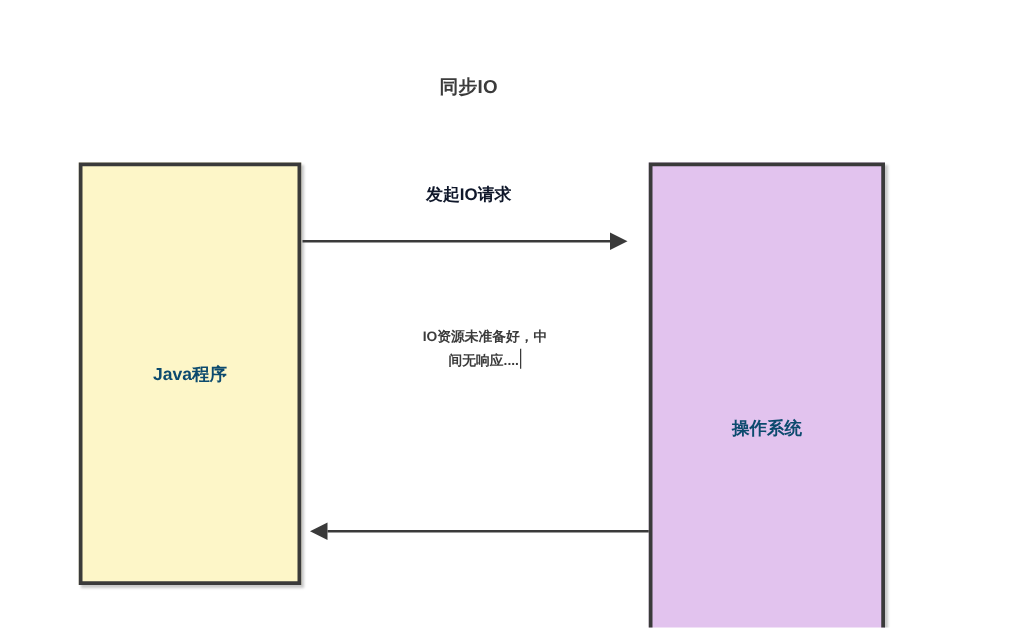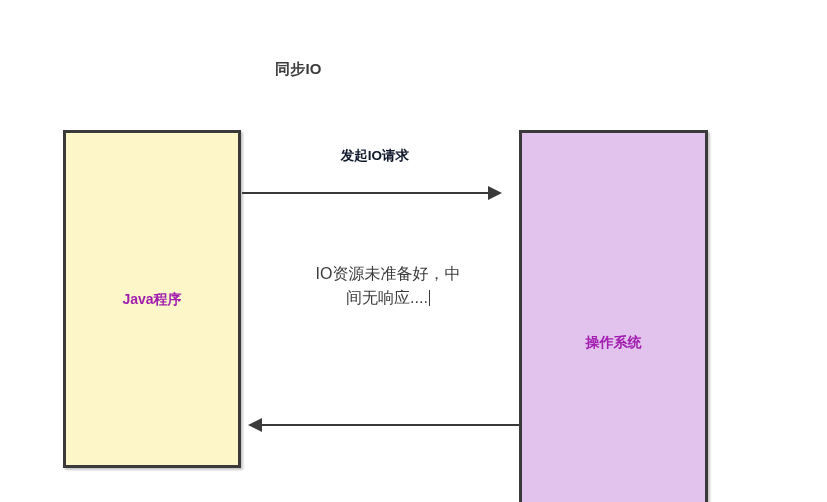--- a/index.html
+++ b/index.html
@@ -20,41 +20,42 @@
     height: 502px;
     background: #ffffff;
   }
 
   
   .diagram-title {
     position: absolute;
     left: 275px;
     top: 60px;
     width: 200px;
+    text-align: center;
     font-size: 15px;
     font-weight: bold;
     color: #3b3b3b;
     letter-spacing: 0.2px;
     white-space: nowrap;
   }
 
   
   .node-box {
     position: absolute;
     box-sizing: border-box;
     border: 3px solid #3a3a3a;
     display: flex;
     align-items: center;
     justify-content: center;
     box-shadow: 2px 2px 2px rgba(0,0,0,0.22);
   }
   .node-label {
     font-size: 14px;
     font-weight: bold;
-    color: #a21caf;
+    color: #0c4a6e;
     text-align: center;
     line-height: 1.2;
   }
 
   #node-client {
     left: 63px;
     top: 130px;
     width: 178px;
     height: 338px;
     background: #FDF6C8;
@@ -126,22 +127,22 @@
     top: 374px;
     width: 200px;
   }
 
   
   #note-block {
     position: absolute;
     left: 297px;
     top: 262px;
     width: 182px;
-    font-size: 16px;
-    font-weight: normal;
+    font-size: 11px;
+    font-weight: bold;
     color: #3b3b3b;
     text-align: center;
     line-height: 1.5;
     outline: none;
   }
   #note-block .note-line {
     display: block;
   }
   .text-caret {
     display: inline-block;

